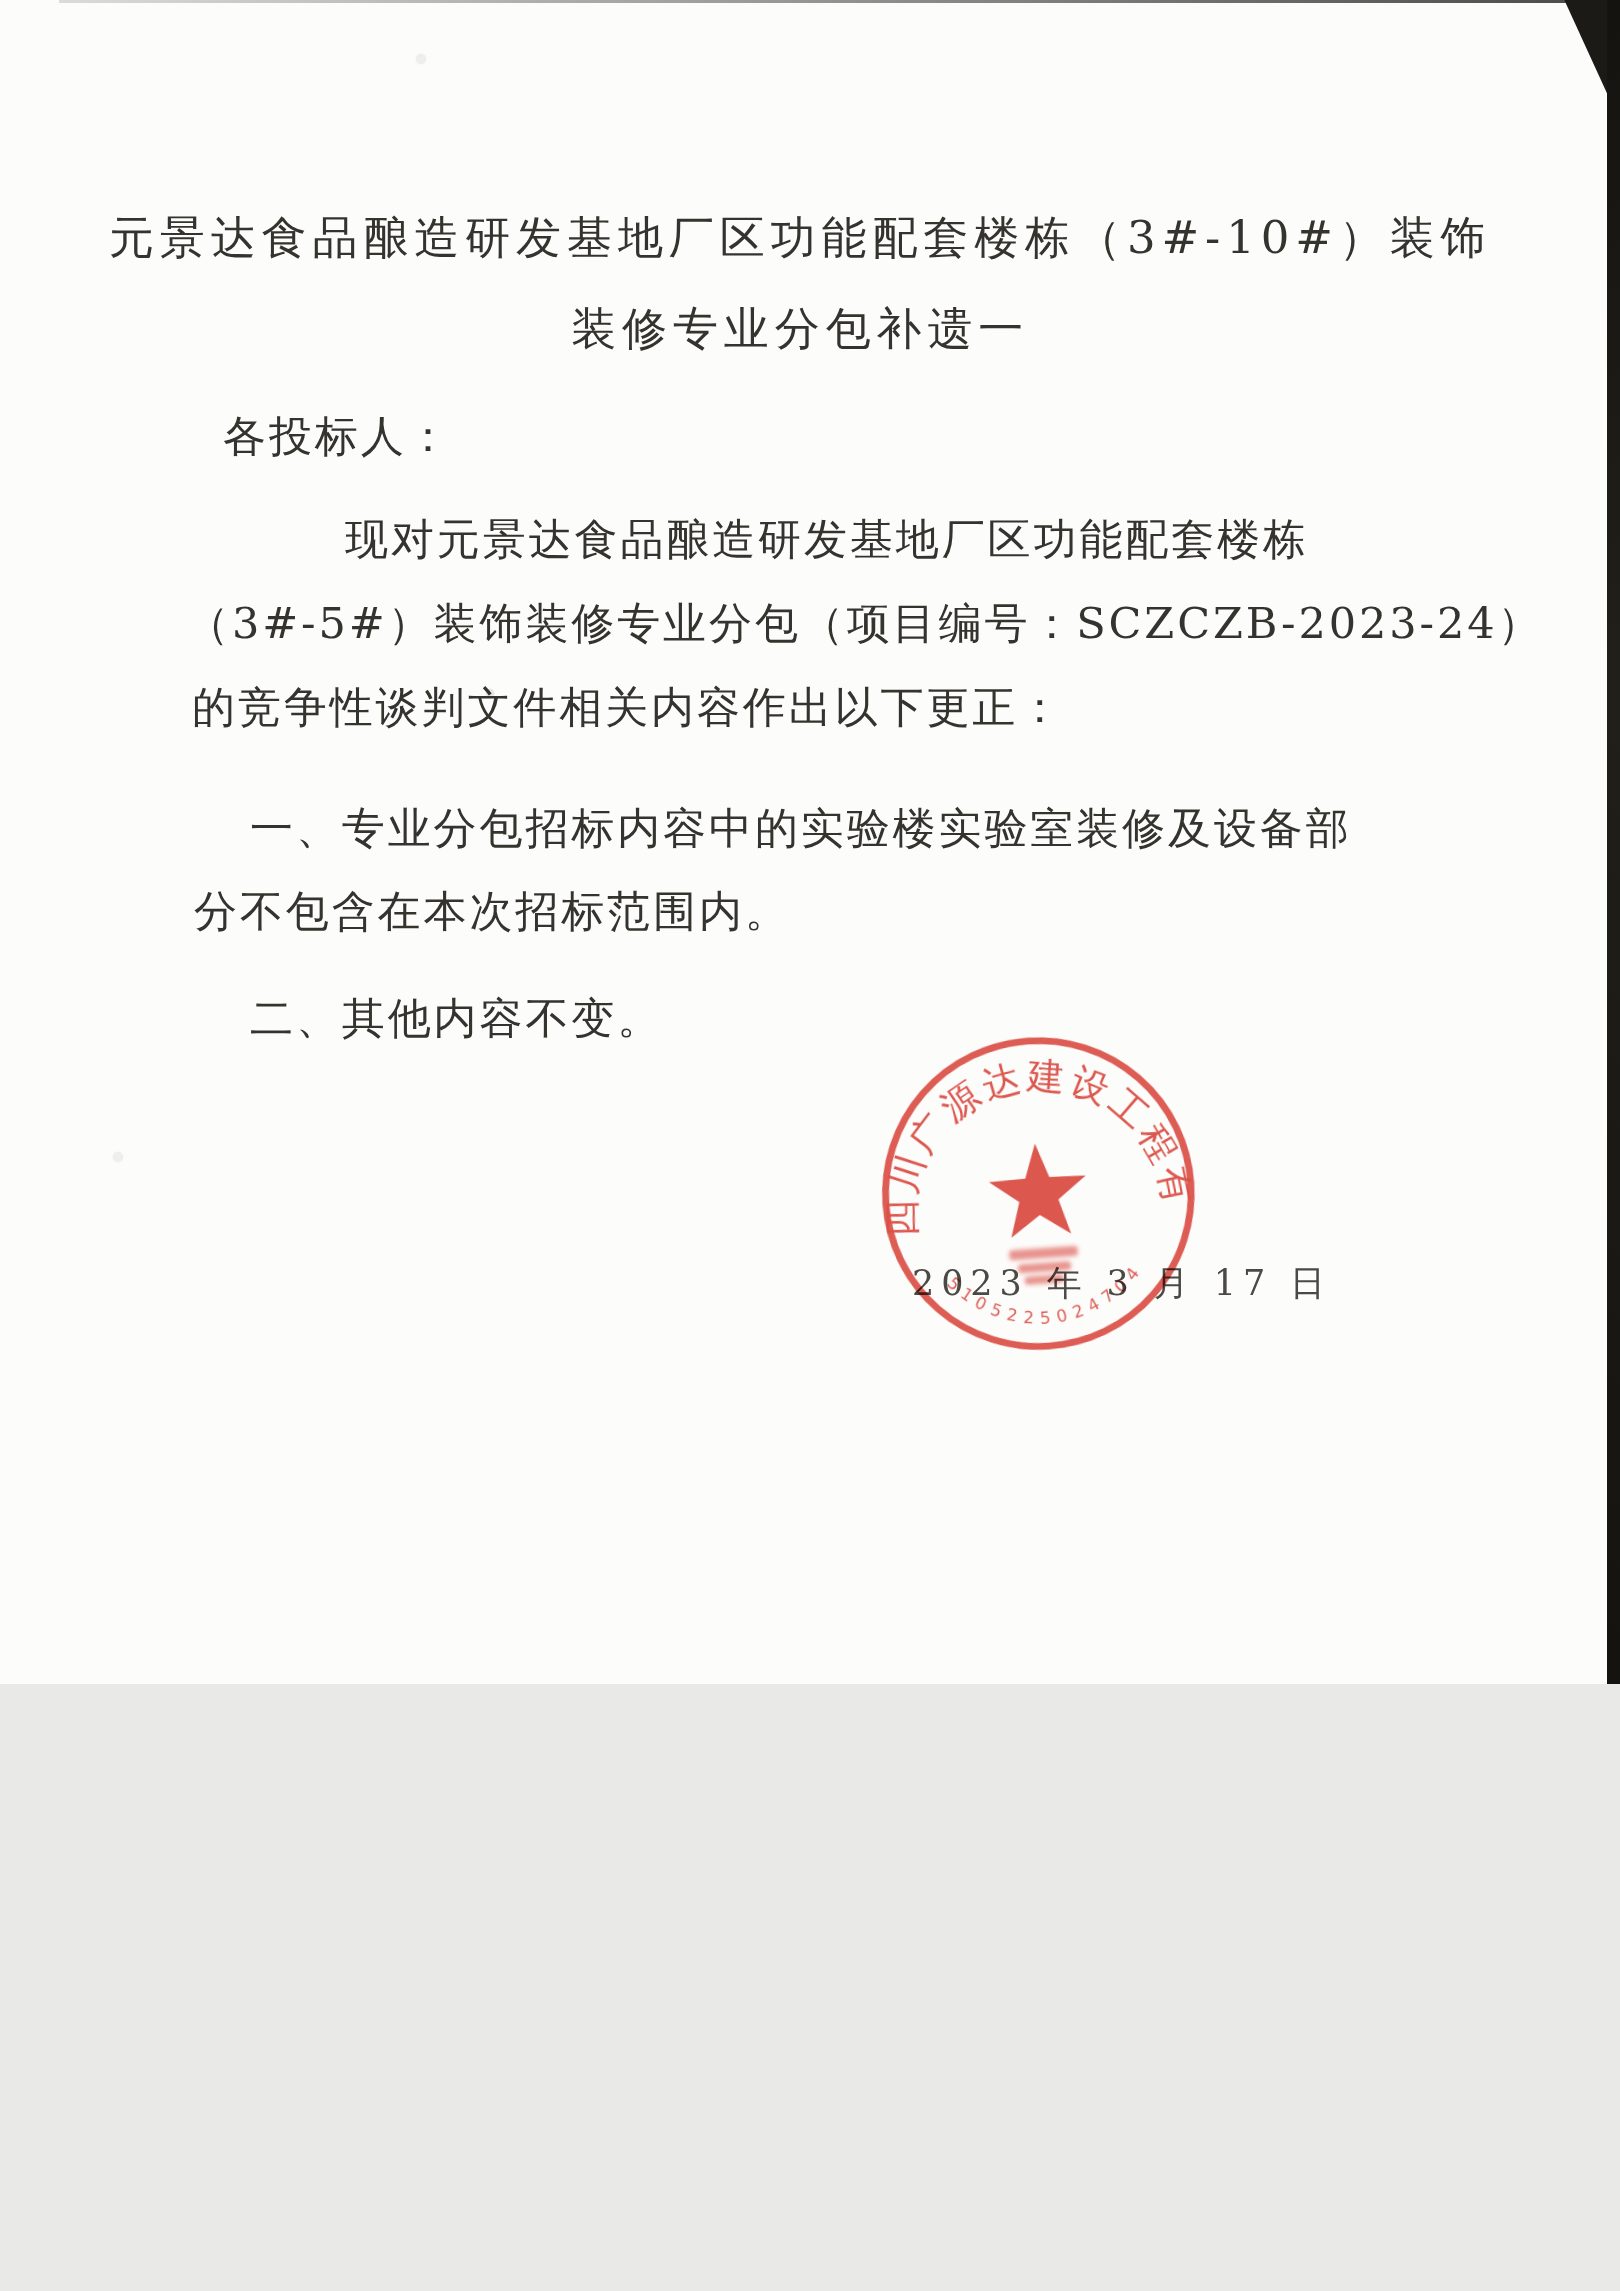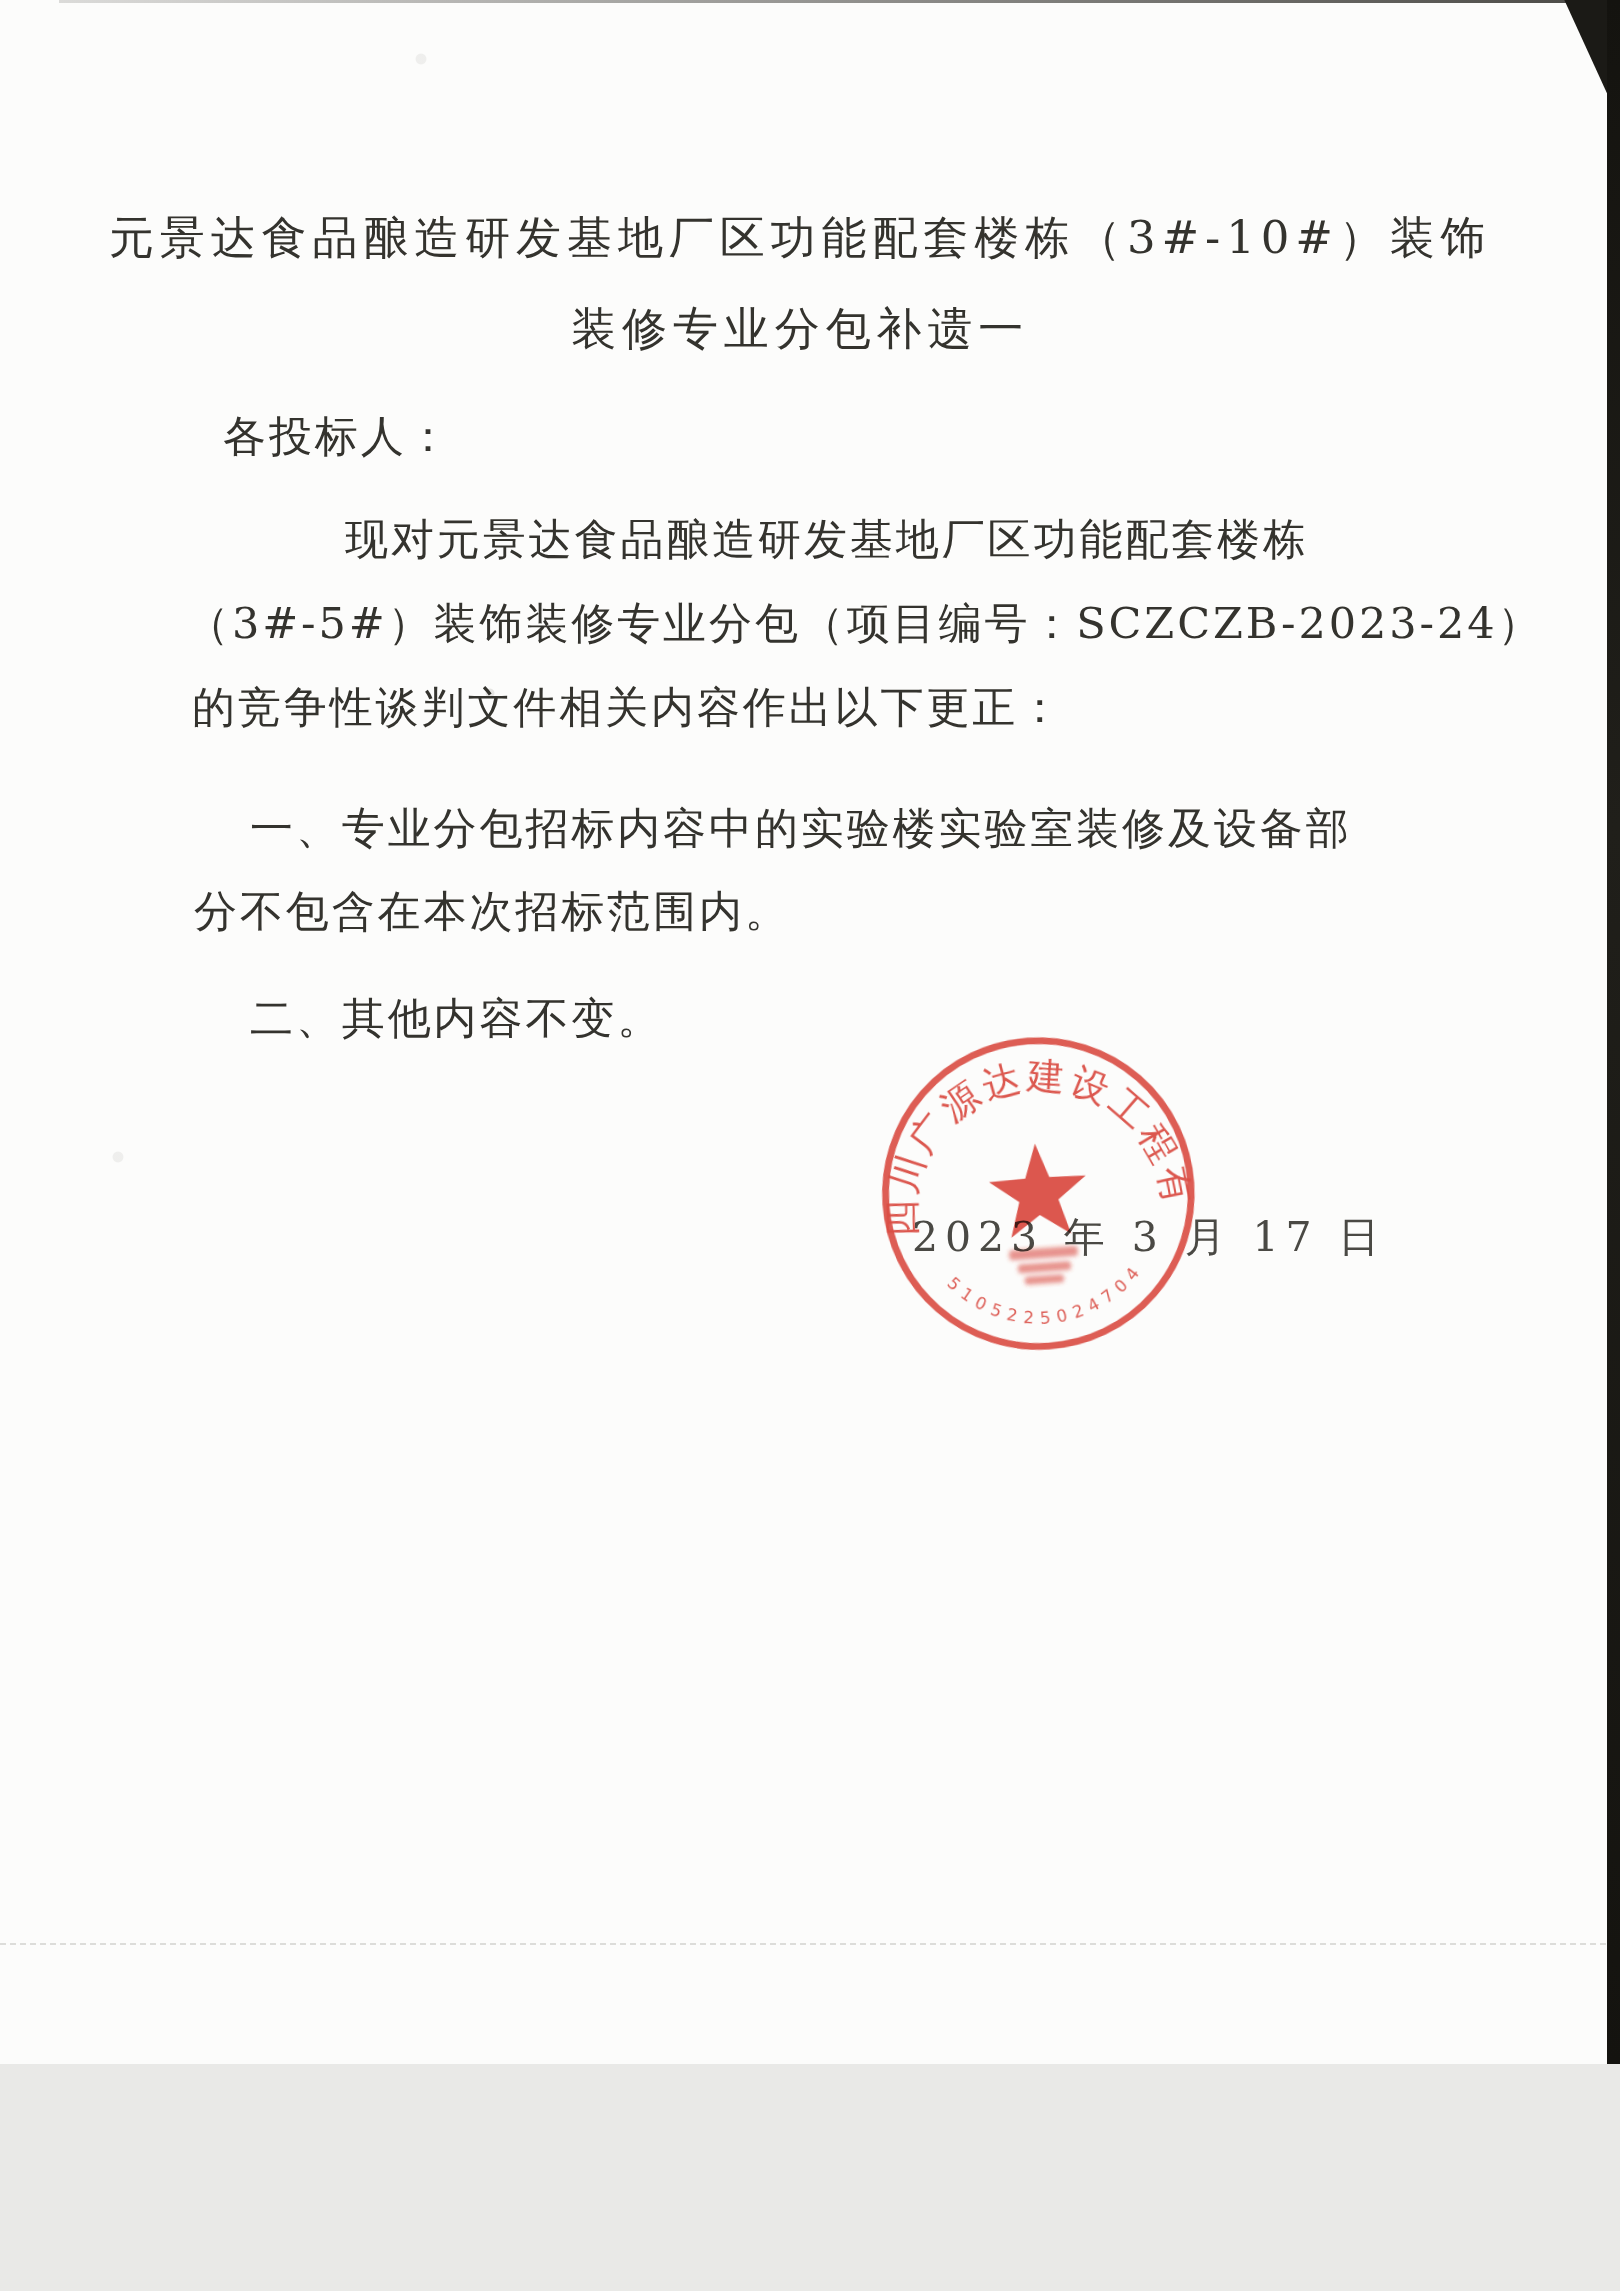--- a/index.html
+++ b/index.html
@@ -1,18 +1,18 @@
 <!DOCTYPE html>
 <html><head>
 <meta charset="utf-8">
 <style>
   html,body{margin:0;padding:0;background:#e9e9e7;}
   .page{
     position:relative;
-    width:1620px;height:2064px;
+    width:1620px;height:1684px;
     margin:0 auto;
     background:
       radial-gradient(circle at 421px 59px, rgba(120,118,112,.10) 0 4.9px, transparent 5.9px),
       radial-gradient(circle at 490px 693px, rgba(110,108,100,.16) 0 3.9px, transparent 4.9px),
       radial-gradient(circle at 118px 1157px, rgba(120,118,112,.10) 0 4.9px, transparent 5.9px),
       #fcfcfb;
     font-family:"DejaVu Serif","Liberation Serif",serif;
     color:#34332e;
     overflow:hidden;
   }
@@ -21,21 +21,21 @@
   .t1{top:208px;}
   .t2{top:299px;}
   .salutation{left:223px;top:408px;}
   .bl0{left:345px;top:511px;}
   .bl1{left:186px;top:595px;}
   .bl2{left:192px;top:679px;}
   .bl3{left:250px;top:800px;}
   .bl4{left:194px;top:883px;text-align:right;}
   .bl5{left:250px;top:990px;}
   .company{left:753px;top:1168px;font-size:41px;letter-spacing:3.9px;}
-  .date{left:912px;top:1210px;font-size:41px;letter-spacing:6.9px;color:#4a4944;}
+  .date{left:912px;top:1260px;font-size:35px;letter-spacing:6.9px;color:#4a4944;}
   .pageno{position:absolute;left:0;right:0;top:2115px;text-align:center;font-size:37px;transform:translateX(-31px);}
   
   .seal{
     position:absolute;left:870px;top:1025px;width:337px;height:341px;
     mix-blend-mode:multiply;opacity:.88;
     transform:rotate(-4deg);
     pointer-events:none;
   }
   
   .edge-right{position:absolute;top:0;right:0;bottom:0;width:12.7px;background:linear-gradient(180deg,#14130f,#201f1a 40%,#14130f);}

